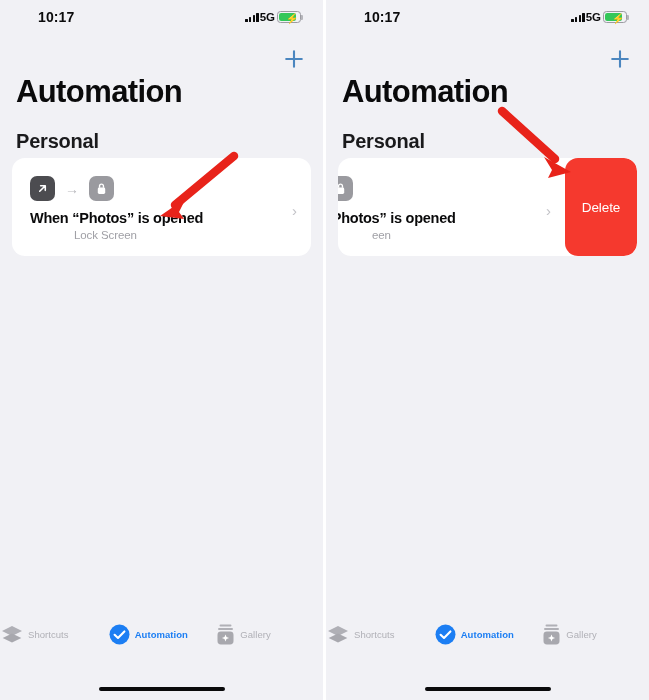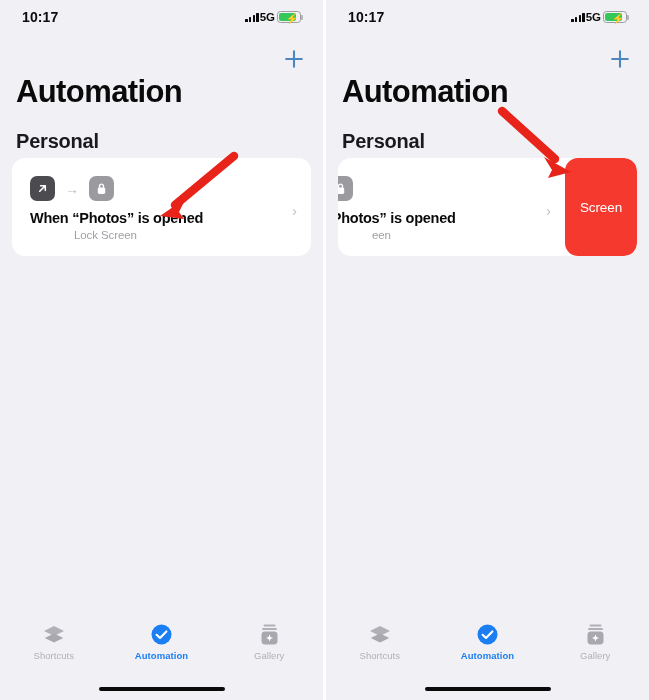--- a/index.html
+++ b/index.html
@@ -16,21 +16,21 @@
     background:#f1f1f5;
     overflow:hidden;
     flex:0 0 auto;
   }
   .gap { width:3px; height:700px; background:#ffffff; flex:0 0 auto; }
 
   
   .statusbar {
     position:absolute; top:0; left:0; right:0; height:34px;
     display:flex; align-items:center; justify-content:space-between;
-    padding:0 22px 0 22px;
+    padding:0 22px 0 38px;
   }
   .clock { font-size:14px; font-weight:bold; color:#0b0b0c; letter-spacing:.1px; }
   .status-right { display:flex; align-items:center; }
   .signal { display:flex; align-items:flex-end; gap:1.3px; height:10px; }
   .signal i { display:block; width:2.4px; background:#0b0b0c; border-radius:.5px; }
   .signal i:nth-child(1){ height:3.5px; }
   .signal i:nth-child(2){ height:5.5px; }
   .signal i:nth-child(3){ height:7.5px; }
   .signal i:nth-child(4){ height:9.5px; }
   .net { font-size:11.5px; font-weight:600; color:#0b0b0c; margin-left:1px; }
@@ -102,21 +102,21 @@
 
   
   .annot { position:absolute; inset:0; pointer-events:none; }
   .annot svg { position:absolute; }
 
   
   .tabbar {
     position:absolute; bottom:0; left:0; right:0; height:84px;
   }
   .tabs { display:flex; height:62px; align-items:flex-start; padding-top:6px; }
-  .tab { flex:1; display:flex; flex-direction:column; align-items:center; gap:4px; cursor:pointer; }
+  .tab { flex:1; display:flex; flex-direction:row; align-items:center; gap:4px; cursor:pointer; }
   .tab .tlabel { font-size:9.5px; color:#b0b0b6; letter-spacing:.05px; }
   .tab.active .tlabel { color:#1c7ef3; font-weight:bold; }
   .tico { height:24px; display:flex; align-items:center; justify-content:center; }
   .home-ind {
     position:absolute; bottom:9px; left:50%; transform:translateX(-50%);
     width:126px; height:4.5px; background:#0a0a0b; border-radius:3px;
   }
 </style>
 </head>
 <body>
@@ -256,21 +256,21 @@
               <svg width="13" height="14" viewBox="0 0 14 15">
                 <rect x="3" y="6" width="8" height="7" rx="1.6" fill="#ffffff"></rect>
                 <path d="M4.9 6.2 V4.4 a2.1 2.1 0 0 1 4.2 0 V6.2" stroke="#ffffff" stroke-width="1.5" fill="none"></path>
               </svg>
             </span>
           </div>
           <div class="card-title">’Photos” is opened</div>
           <div class="card-sub">een</div>
         </div>
         <div class="chev">›</div>
-        <div class="delete-btn">Screen</div>
+        <div class="delete-btn">Delete</div>
       </div>
     </div>
 
     <div class="annot">
       <svg width="90" height="75" style="left:167px; top:105px;" viewBox="0 0 90 75">
         <path d="M9 6 L62 54" stroke="#e8231a" stroke-width="8.5" stroke-linecap="round"></path>
         <path d="M78 67 L51 52 L59 65 L55 73 Z" fill="#e8231a"></path>
       </svg>
     </div>
 

